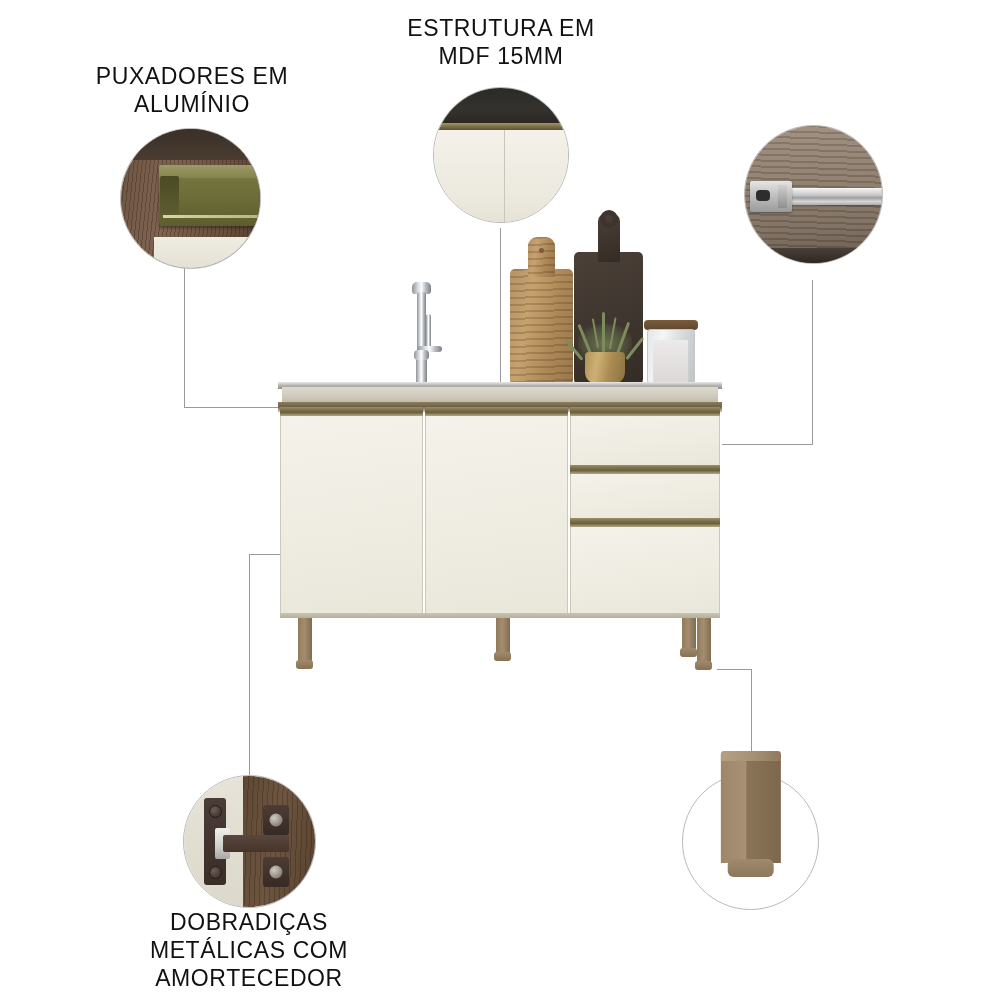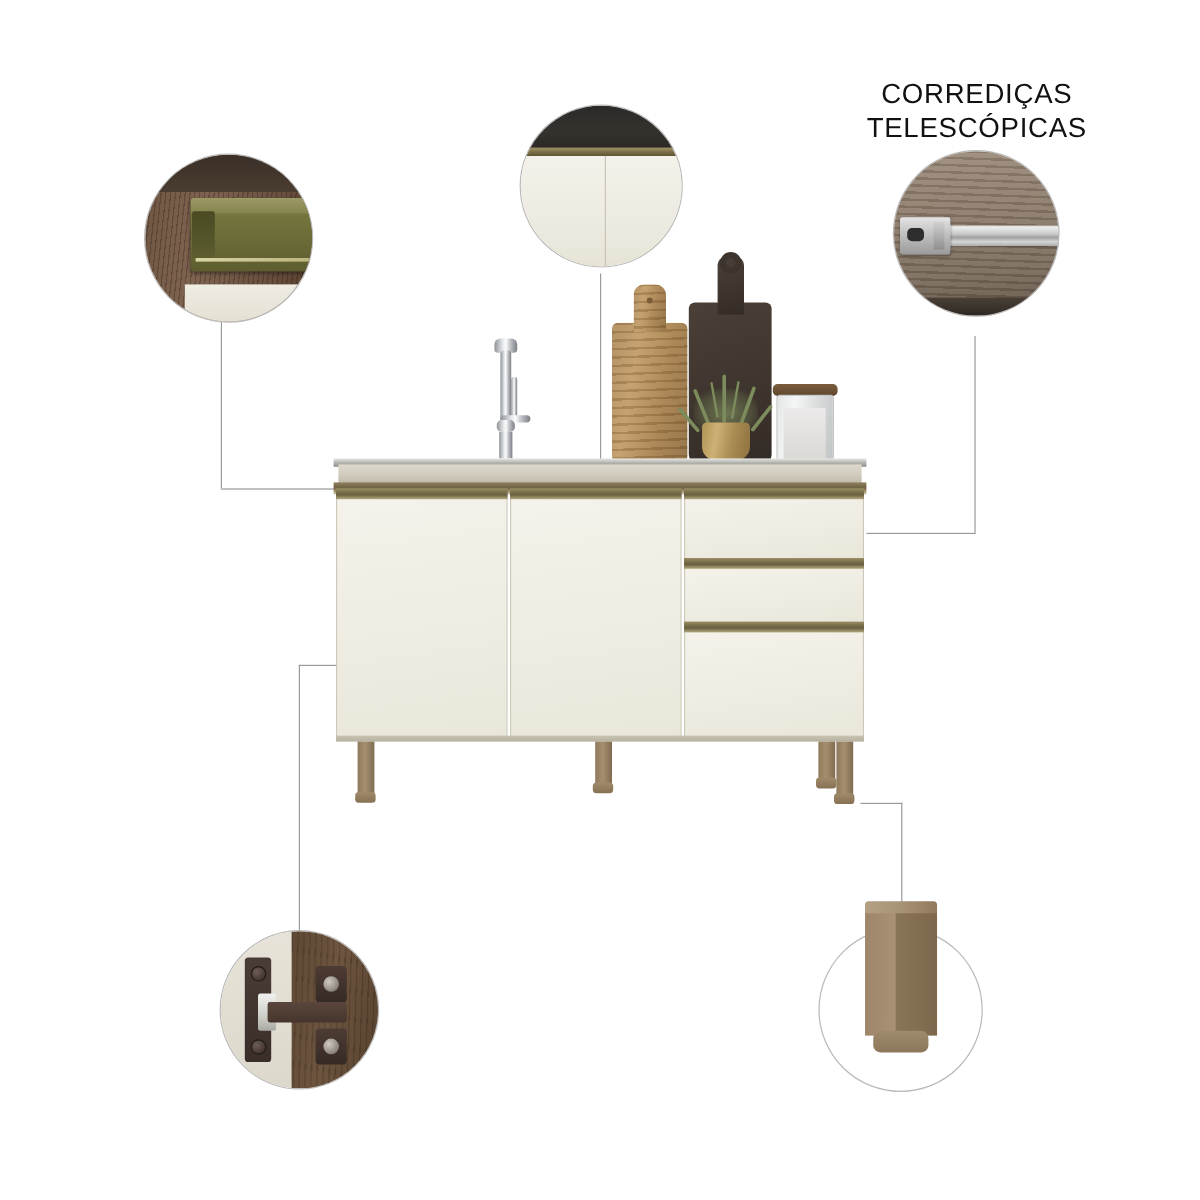--- a/index.html
+++ b/index.html
@@ -357,54 +357,59 @@
 
   <div class="bubble" style="left:120px; top:128px; width:141px; height:141px;">
     <div class="b1-wood"></div>
     <div class="b1-wood-dark"></div>
     <div class="b1-cream"></div>
     <div class="b1-handle"></div>
     <div class="b1-handle-top"></div>
     <div class="b1-handle-groove"></div>
     <div class="b1-handle-shine"></div>
   </div>
+  <div class="callout-label" style="left:48px; top:62px; width:288px;">PUXADORES EM
+ALUMÍNIO</div>
 
   <div class="bubble" style="left:433px; top:87px; width:136px; height:136px;">
     <div class="b2-panel"></div>
     <div class="b2-black"></div>
     <div class="b2-gold"></div>
     <div class="b2-seam"></div>
   </div>
+  <div class="callout-label" style="left:357px; top:14px; width:288px;">ESTRUTURA EM
+MDF  15MM</div>
 
   <div class="bubble" style="left:744px; top:125px; width:139px; height:139px;">
     <div class="b3-wood"></div>
     <div class="b3-dark-bottom"></div>
     <div class="b3-rail"></div>
     <div class="b3-bracket"></div>
     <div class="b3-slot"></div>
     <div class="b3-notch"></div>
   </div>
-  <div class="callout-label" style="left:670px; top:64px; width:288px;">CORREDIÇAS
-TELESCÓPICAS</div>
 
   <div class="bubble" style="left:183px; top:775px; width:133px; height:133px;">
     <div class="b4-left"></div>
     <div class="b4-right"></div>
     <div class="b4-plate"></div>
     <div class="b4-screw" style="left:19%; top:22%;"></div>
     <div class="b4-screw" style="left:19%; top:69%;"></div>
     <div class="b4-cup"></div>
     <div class="b4-arm"></div>
     <div class="b4-mount" style="left:60%; top:22%;">
         <i></i>
       </div>
     <div class="b4-mount" style="left:60%; top:62%;">
         <i></i>
       </div>
   </div>
+  <div class="callout-label" style="left:105px; top:908px; width:288px;">DOBRADIÇAS
+METÁLICAS COM
+AMORTECEDOR</div>
 
   <div class="bubble bubble-overflow" style="left:682px; top:773px; width:137px; height:137px; border:none;">
     <div style="position:absolute; inset:0; border:1px solid #b9b9b9; border-radius:50%; background:#ffffff;"></div>
     <div class="b5-col"></div>
     <div class="b5-col-top"></div>
     <div class="b5-base"></div>
   </div>
 
 </div>
 

